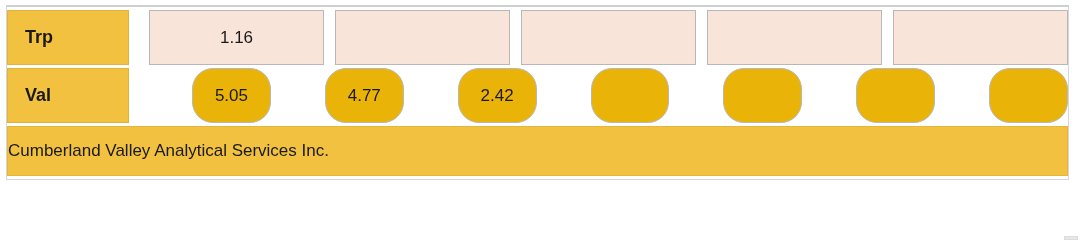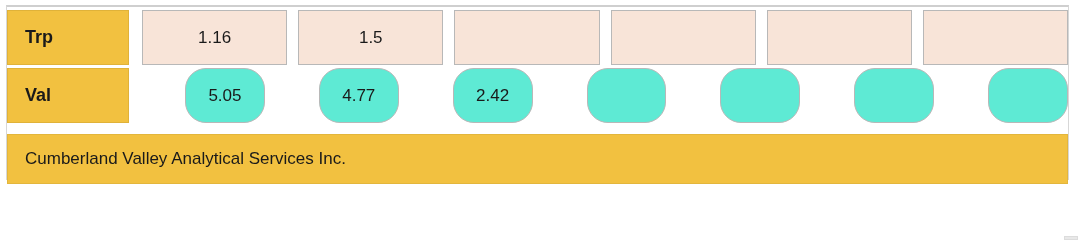--- a/index.html
+++ b/index.html
@@ -62,40 +62,38 @@
 
   .label-cell {
     width: 122px;
     flex: 0 0 122px;
     background: #f2c140;
     border-color: #e0b239;
     justify-content: flex-start;
     padding-left: 17px;
     font-weight: bold;
     font-size: 18px;
-    margin-right: 13px;
+    margin-right: 20px;
   }
 
   .val-cell { flex: 1 1 0; }
 
   .row-1 .val-cell { background: #f8e4d8; }
-  .row-2 .val-cell { background: #5eead4; border-radius: 21px; }
+  .row-2 .val-cell { background: #eab308; border-radius: 21px; }
 
   .footer-cell {
     width: 100%;
     box-sizing: border-box;
     background: #f2c140;
     border: 1px solid #e3b63c;
     display: flex;
     align-items: center;
-    padding-left: 17px;
     font-size: 17px;
     color: #1a1a1a;
     height: 100%;
-    margin-top: 8px;
   }
 
   .scroll-nub {
     position: absolute;
     right: 2px;
     bottom: 0px;
     width: 14px;
     height: 4px;
     background: #e8e8e8;
     border: 1px solid #dcdcdc;
@@ -104,21 +102,20 @@
 </style>
 </head>
 <body>
 
 <div class="table-wrap">
   <div class="grid">
 
     <div class="row row-data row-1">
       <div class="cell label-cell">Trp</div>
       <div class="cell val-cell">1.16</div>
-      <div class="cell val-cell">1.5</div>
       <div class="cell val-cell"></div>
       <div class="cell val-cell"></div>
       <div class="cell val-cell"></div>
       <div class="cell val-cell"></div>
     </div>
 
     <div class="row row-data row-2">
       <div class="cell label-cell">Val</div>
       <div class="cell val-cell">5.05</div>
       <div class="cell val-cell">4.77</div>

